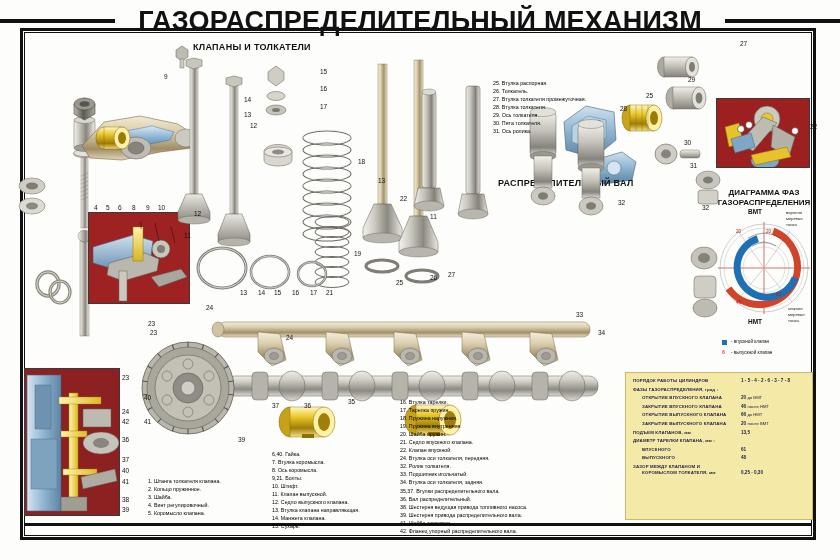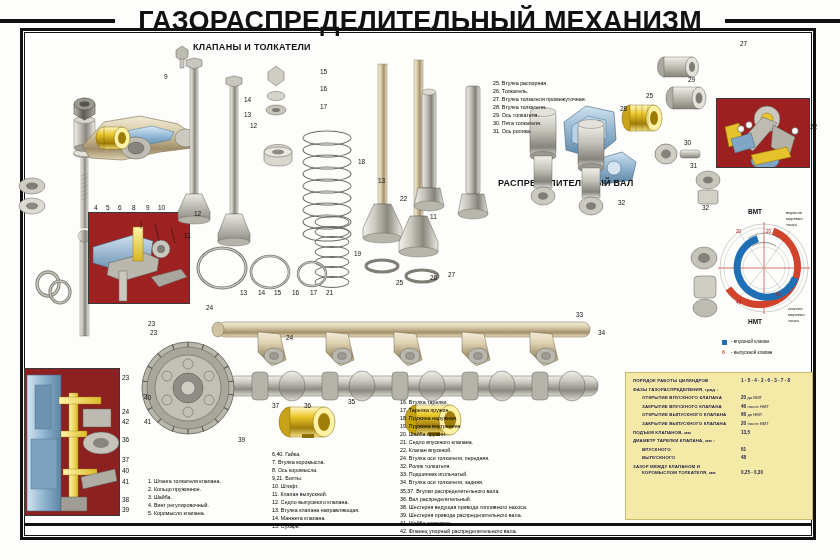--- a/index.html
+++ b/index.html
@@ -702,20 +702,24 @@
     <div>34. Втулка оси толкателя, задняя.</div>
     <div>35,37. Втулки распределительного вала.</div>
     <div>36. Вал распределительный.</div>
     <div>38. Шестерня ведущая привода топливного насоса.</div>
     <div>39. Шестерня привода распределительного вала.</div>
     <div>41. Шайба замковая.</div>
     <div>42. Фланец упорный распределительного вала.</div>
   </div>
 
   <div id="phase-box">
+    <div id="phase-title">
+      <span>ДИАГРАММА ФАЗ</span><br>
+      <span>ГАЗОРАСПРЕДЕЛЕНИЯ</span>
+    </div>
 
     <svg id="phase-circle" viewBox="0 0 92 92">
 
       <circle cx="46" cy="46" r="44" fill="none" stroke="#b9b9b9" stroke-width=".7"></circle>
       <circle cx="46" cy="46" r="40" fill="none" stroke="#c9c9c9" stroke-width=".6"></circle>
       <circle cx="46" cy="46" r="25" fill="none" stroke="#c9c9c9" stroke-width=".6"></circle>
       <circle cx="46" cy="46" r="21" fill="none" stroke="#c9c9c9" stroke-width=".6"></circle>
 
       <line x1="0" y1="46" x2="92" y2="46" stroke="#c0392b" stroke-width=".7"></line>
       <line x1="46" y1="0" x2="46" y2="92" stroke="#c0392b" stroke-width=".7"></line>

